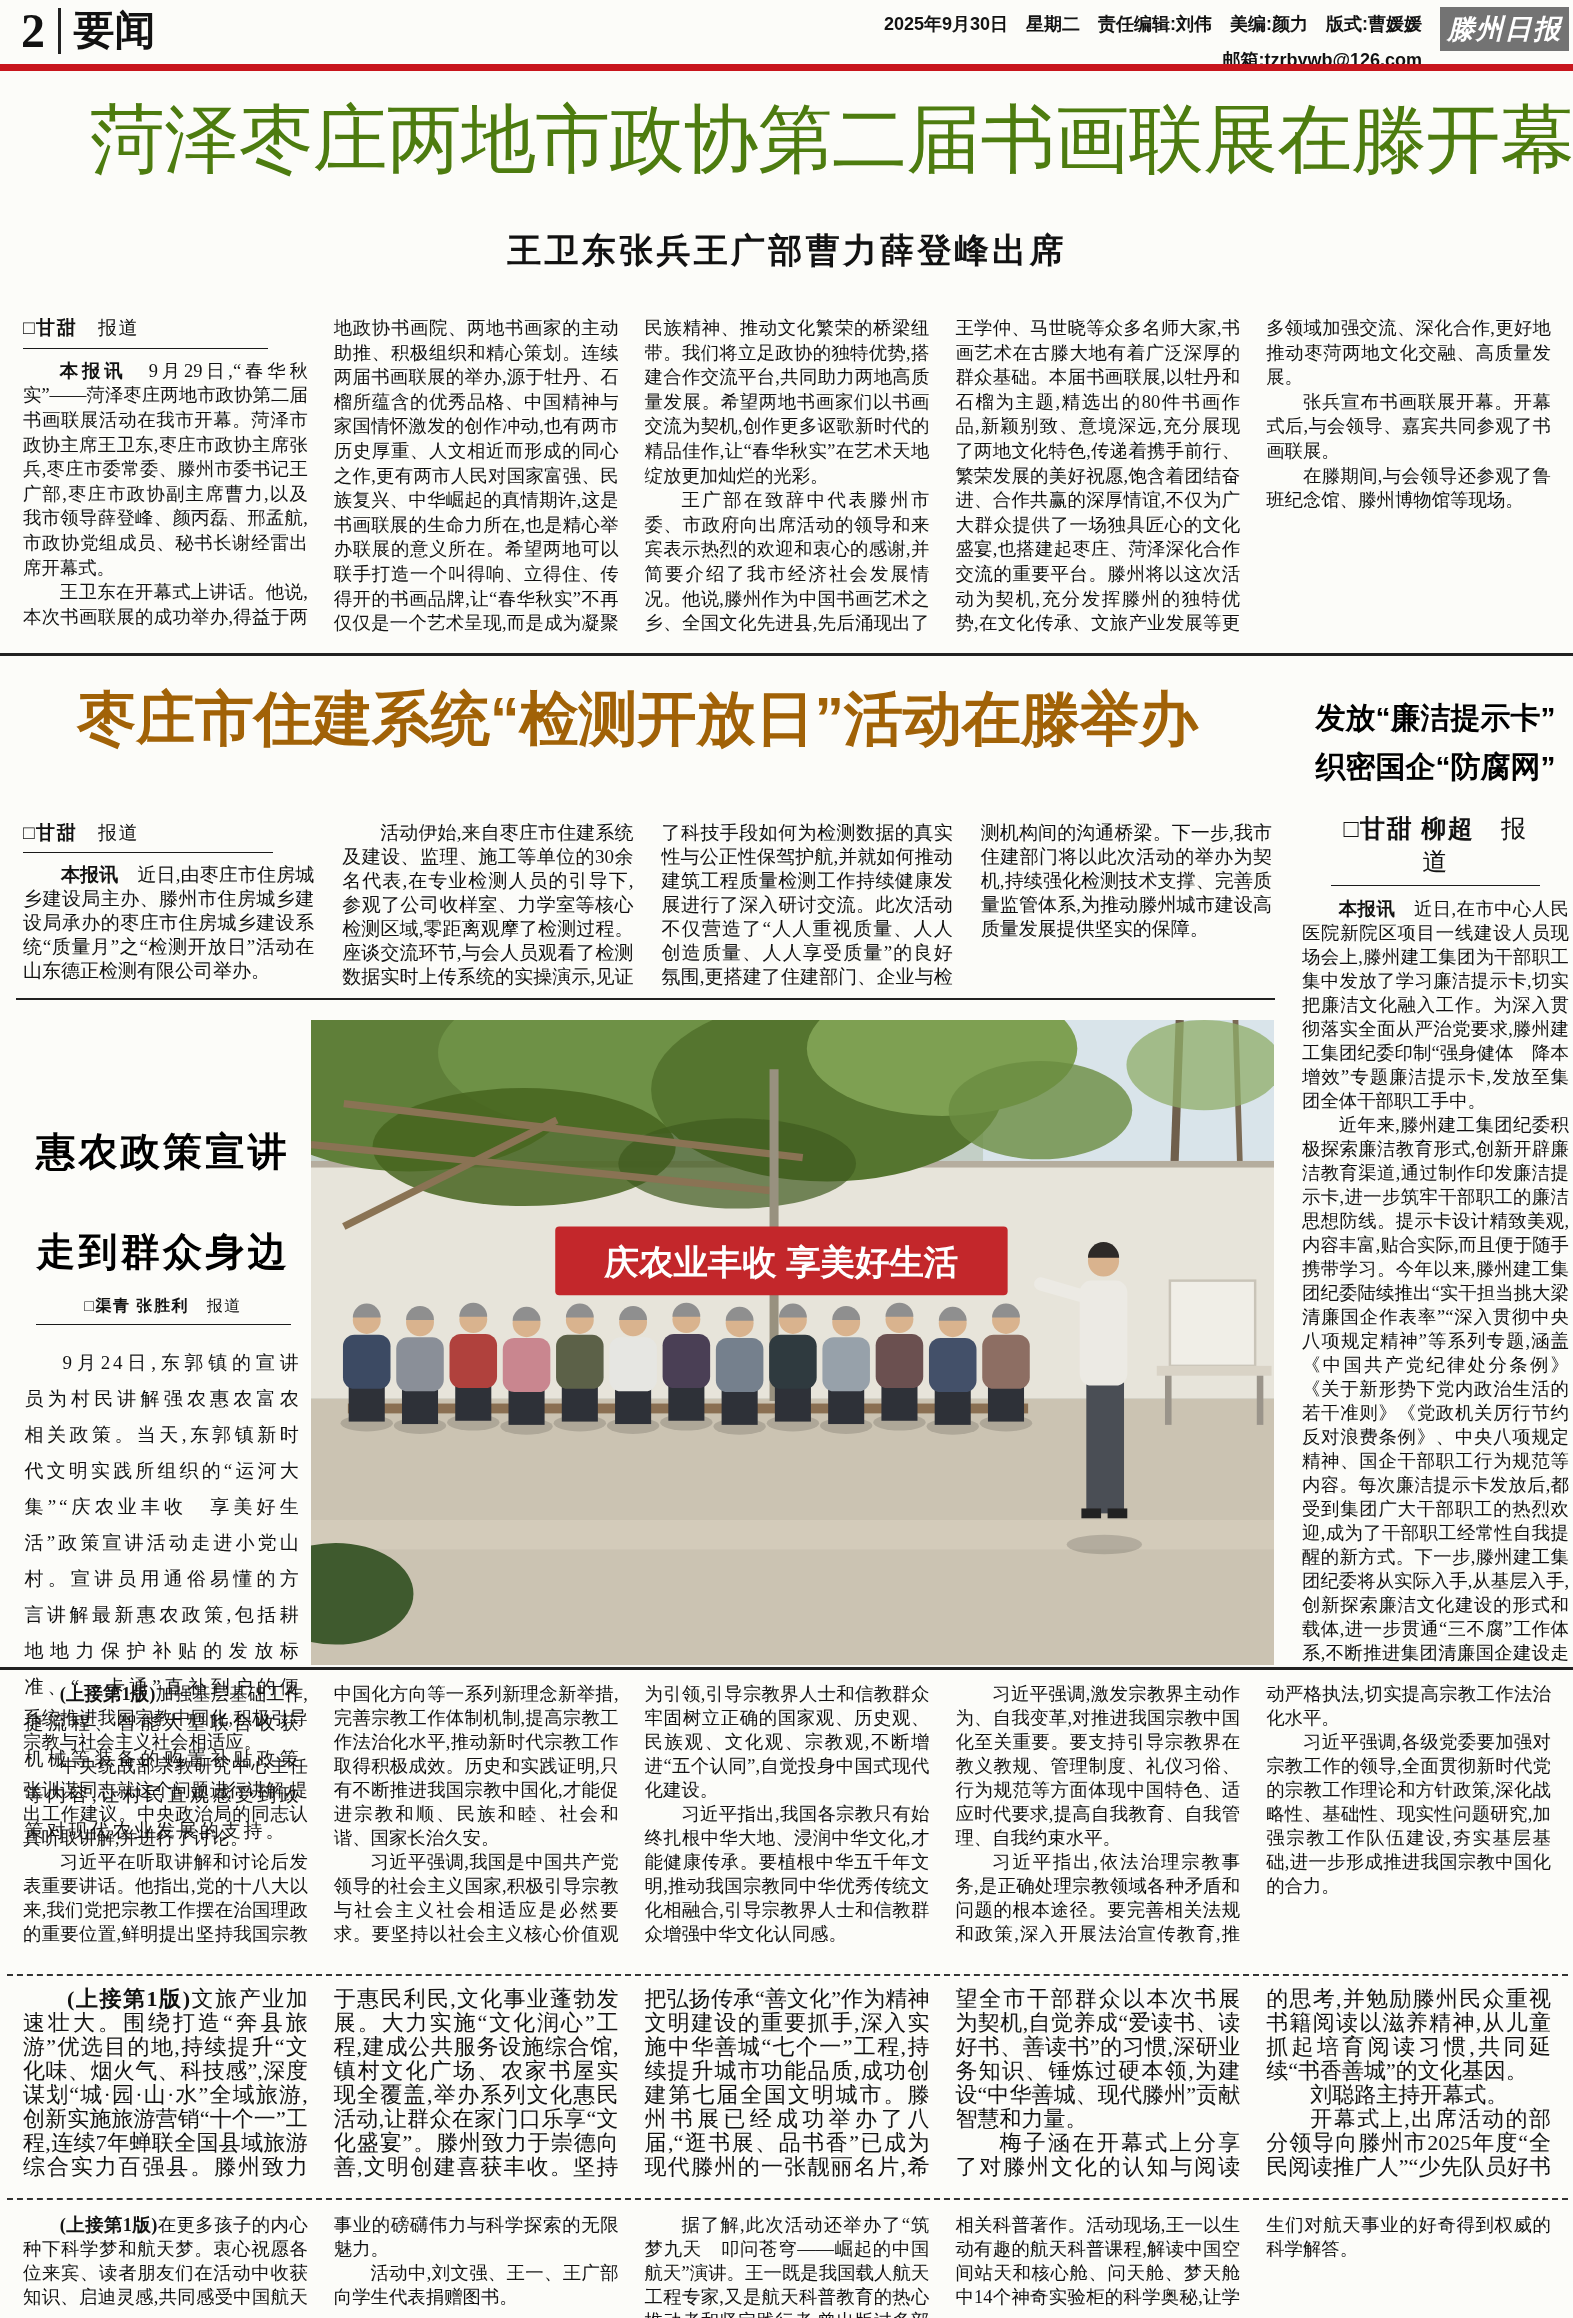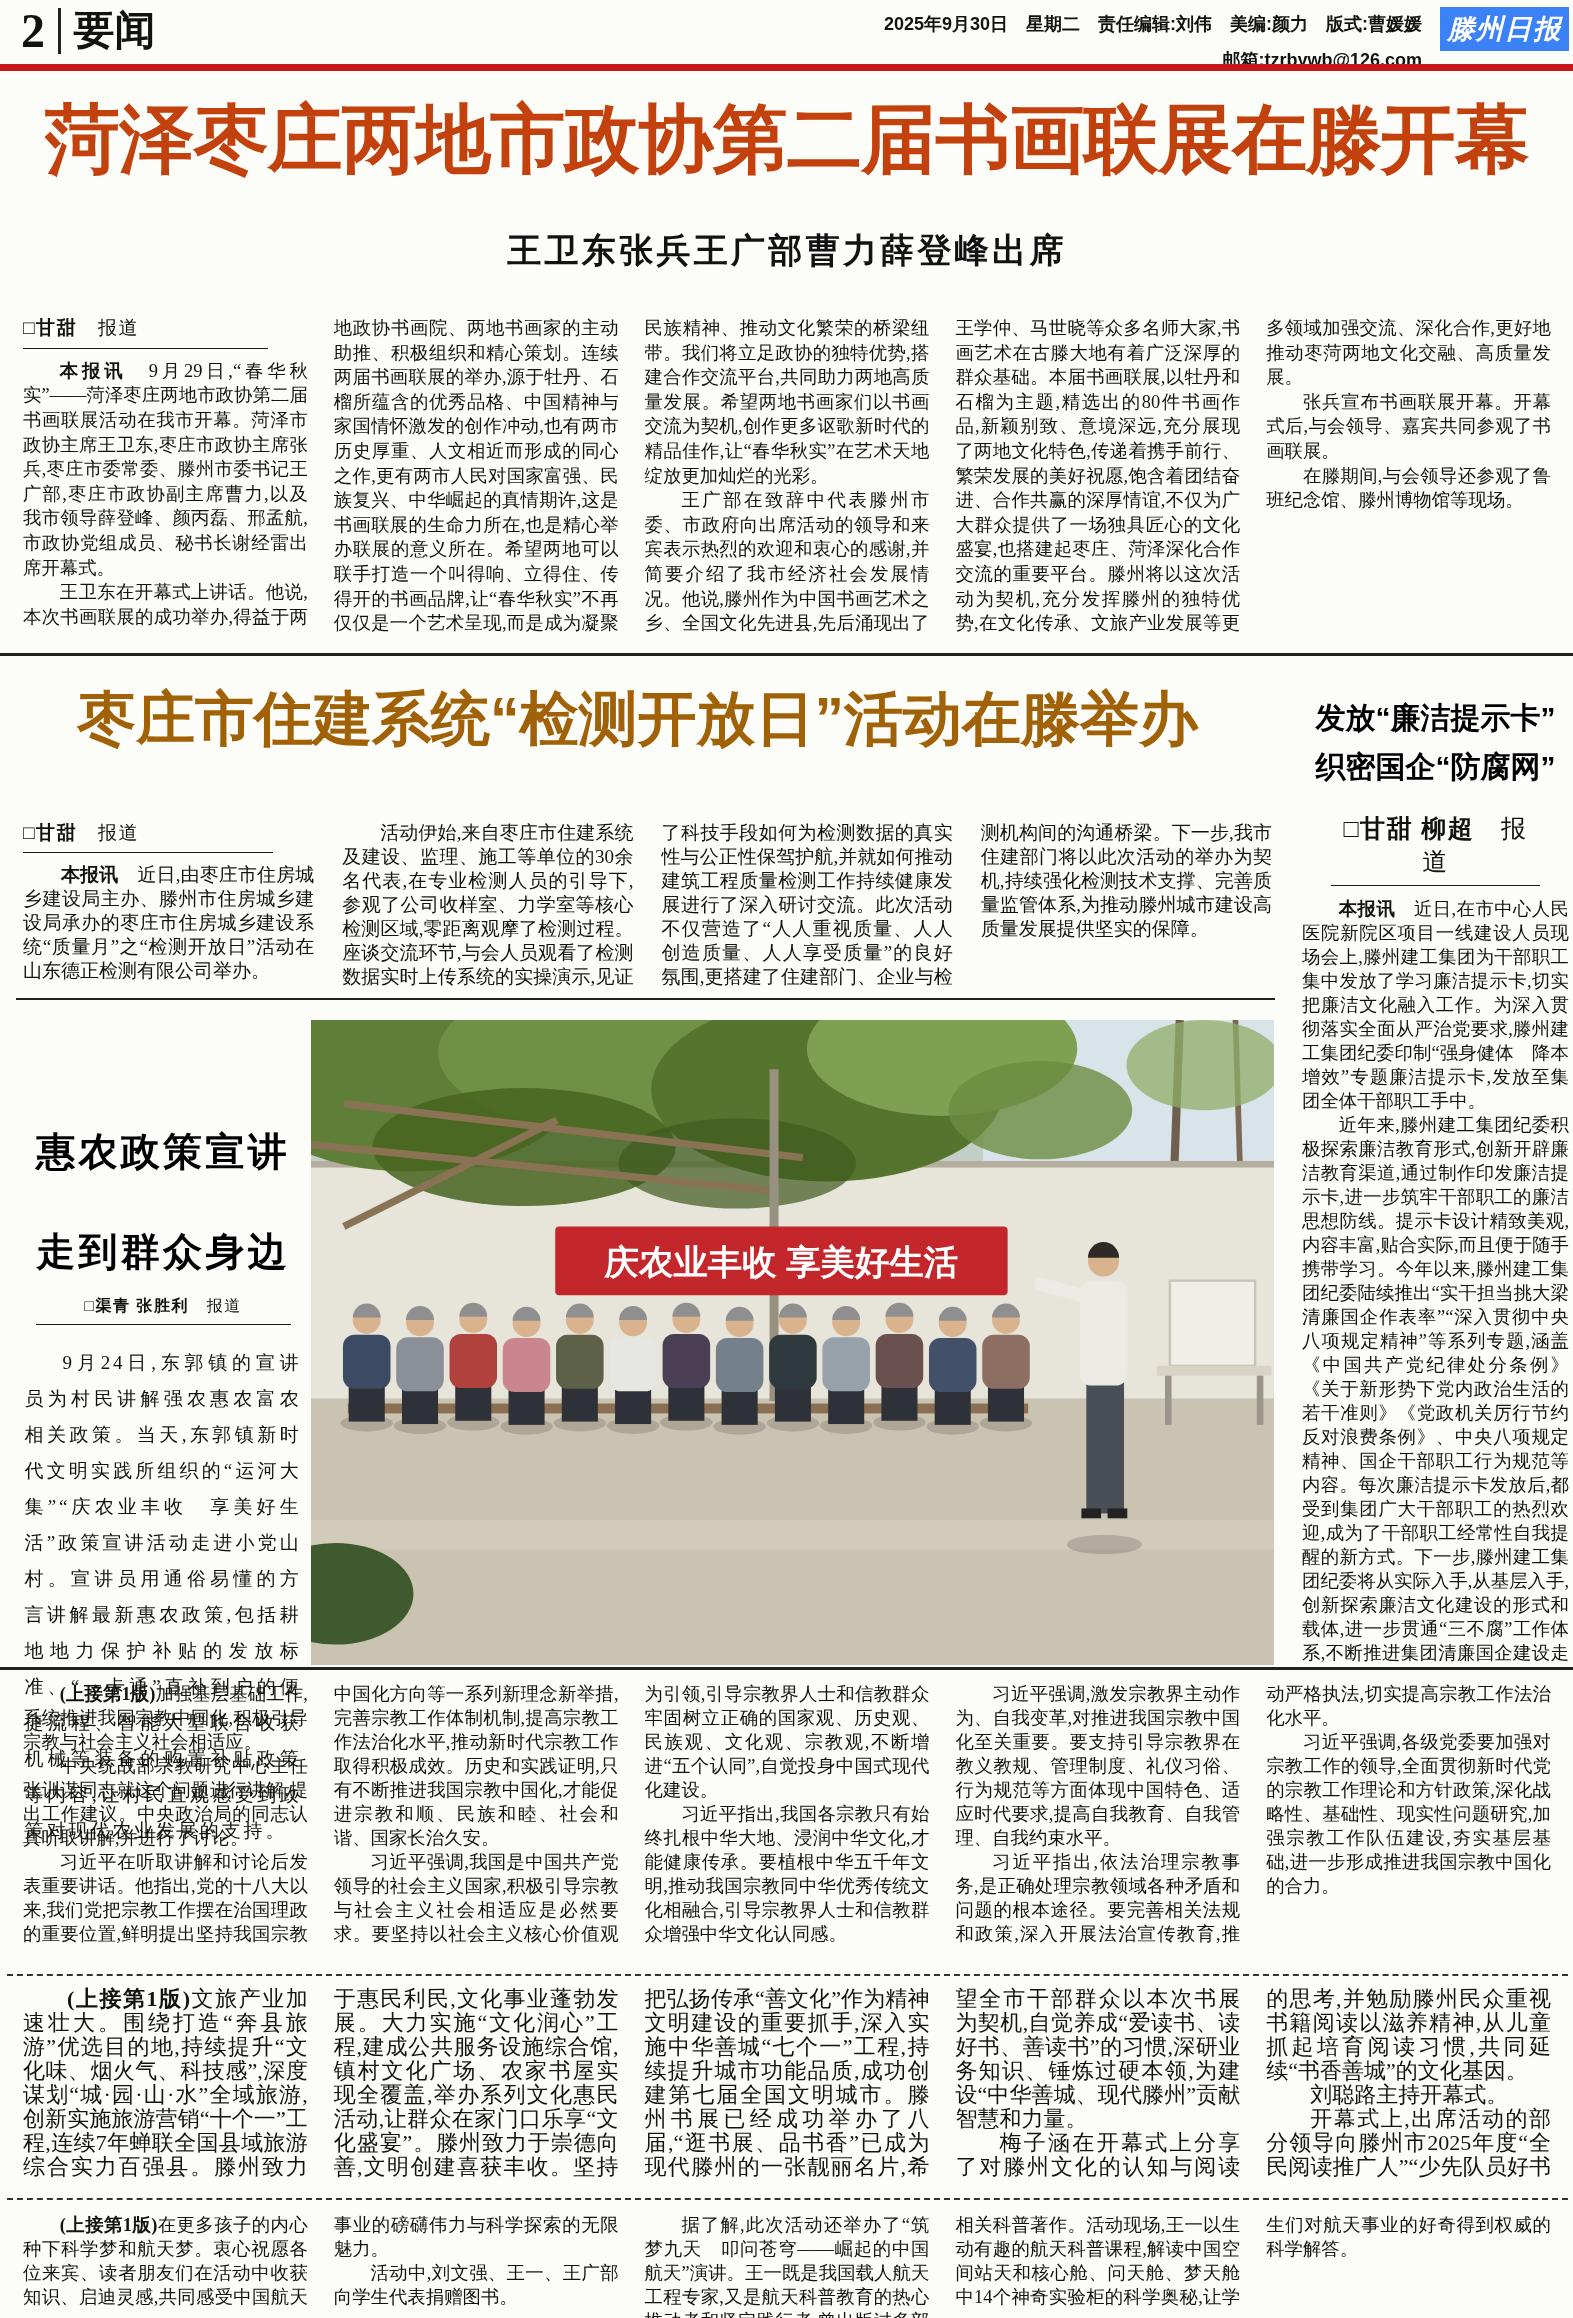--- a/index.html
+++ b/index.html
@@ -6,27 +6,27 @@
   .page{position:relative;width:1574px;height:2319px;background:#fcfcf9;overflow:hidden;
         color:#121212;font-family:"Liberation Serif","DejaVu Serif",serif;}
   .abs{position:absolute;}
   
   .pagenum{font-size:48px;font-weight:bold;line-height:1;}
   .secbar{width:2.5px;height:46px;background:#222;}
   .sectitle{font-size:41px;font-weight:900;font-family:"Liberation Sans","DejaVu Sans",sans-serif;line-height:1;}
   .hdr-right{text-align:right;font-family:"Liberation Sans","DejaVu Sans",sans-serif;}
   .dateline{font-size:18px;font-weight:bold;}
   .emailline{font-size:18px;font-weight:bold;margin-top:12px;}
-  .logo{background:#3b82f6;color:#fff;display:flex;align-items:center;justify-content:center;
+  .logo{background:#737373;color:#fff;display:flex;align-items:center;justify-content:center;
         font-family:"Liberation Sans","DejaVu Sans",sans-serif;font-weight:900;font-style:italic;
         font-size:27px;letter-spacing:1.6px;transform:none;}
   .redrule{background:#c8161d;}
   
-  .h1{font-family:"Liberation Sans","DejaVu Sans",sans-serif;font-weight:700;text-align:center;
-      font-size:75px;line-height:1.05;letter-spacing:-0.8px;color:#c2410c;}
+  .h1{font-family:"Liberation Sans","DejaVu Sans",sans-serif;font-weight:400;text-align:right;
+      font-size:75px;line-height:1.05;letter-spacing:-0.8px;color:#4d7c0f;}
   .sub1{font-size:34px;font-weight:600;text-align:center;letter-spacing:3.3px;}
   .h2{font-family:"Liberation Sans","DejaVu Sans",sans-serif;font-weight:900;text-align:center;
       font-size:59px;line-height:1;color:#a16207;}
   .cardh{font-family:"Liberation Sans","DejaVu Sans",sans-serif;font-weight:900;text-align:center;
       font-size:30px;line-height:49px;color:#000;}
   
   .cols{column-fill:auto;text-align:justify;font-size:18.4px;line-height:24.6px;}
   .cols p{margin:0;text-indent:2em;}
   .cols-5{column-count:5;column-gap:26px;}
   .cols-4{column-count:4;column-gap:28px;}

